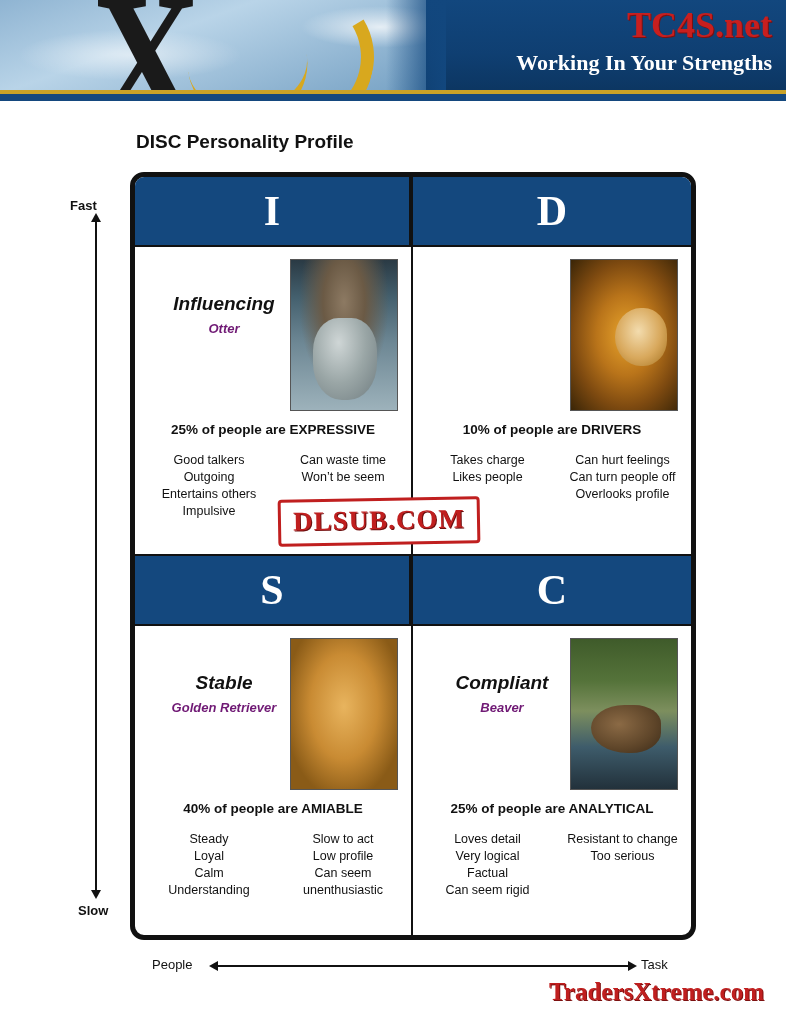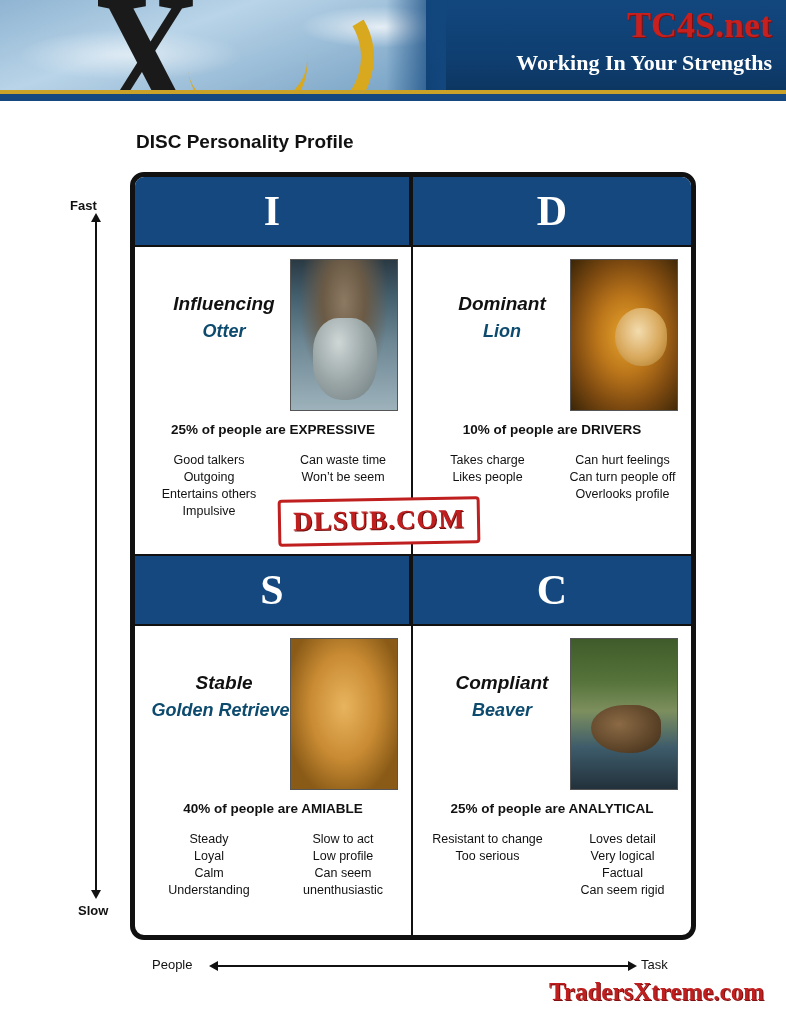--- a/index.html
+++ b/index.html
@@ -139,21 +139,21 @@
   .quad-body { position: relative; height: 309px; padding: 16px; }
 
   .role-block {
     position: absolute; left: 14px; top: 46px; width: 150px; text-align: center;
   }
   .role-name {
     font-size: 19px; font-weight: bold; font-style: italic; color: #111111;
   }
   .role-animal {
     margin-top: 6px;
-    font-size: 18px; font-weight: bold; font-style: italic; color: #0c4a6e;
+    font-size: 13px; font-weight: bold; font-style: italic; color: #701a75;
   }
 
   .photo {
     position: absolute; right: 13px; top: 12px;
     width: 106px; height: 150px;
     border: 1px solid #555;
     overflow: hidden;
   }
   .photo-otter {
     background:
@@ -335,24 +335,20 @@
           <div>Can waste time</div>
           <div>Won’t be seem</div>
         </div>
       </div>
     </div>
   </div>
 
   <div class="quad q-d">
     <div class="quad-head">D</div>
     <div class="quad-body">
-      <div class="role-block">
-        <div class="role-name">Dominant</div>
-        <div class="role-animal">Lion</div>
-      </div>
       <div class="photo photo-lion"></div>
       <div class="pct-line">10% of people are DRIVERS</div>
       <div class="traits">
         <div class="col">
           <div>Takes charge</div>
           <div>Likes people</div>
         </div>
         <div class="col">
           <div>Can hurt feelings</div>
           <div>Can turn people off</div>
@@ -392,29 +388,29 @@
     <div class="quad-head">C</div>
     <div class="quad-body">
       <div class="role-block">
         <div class="role-name">Compliant</div>
         <div class="role-animal">Beaver</div>
       </div>
       <div class="photo photo-beaver"></div>
       <div class="pct-line">25% of people are ANALYTICAL</div>
       <div class="traits">
         <div class="col">
-          <div>Resistant to change</div>
-          <div>Too serious</div>
-        </div>
-        <div class="col">
           <div>Loves detail</div>
           <div>Very logical</div>
           <div>Factual</div>
           <div>Can seem rigid</div>
         </div>
+        <div class="col">
+          <div>Resistant to change</div>
+          <div>Too serious</div>
+        </div>
       </div>
     </div>
   </div>
 
 </div>
 
 <div class="watermark-dlsub">DLSUB.COM</div>
 <div class="footer-brand">TradersXtreme.com</div>
 
 </body></html>

